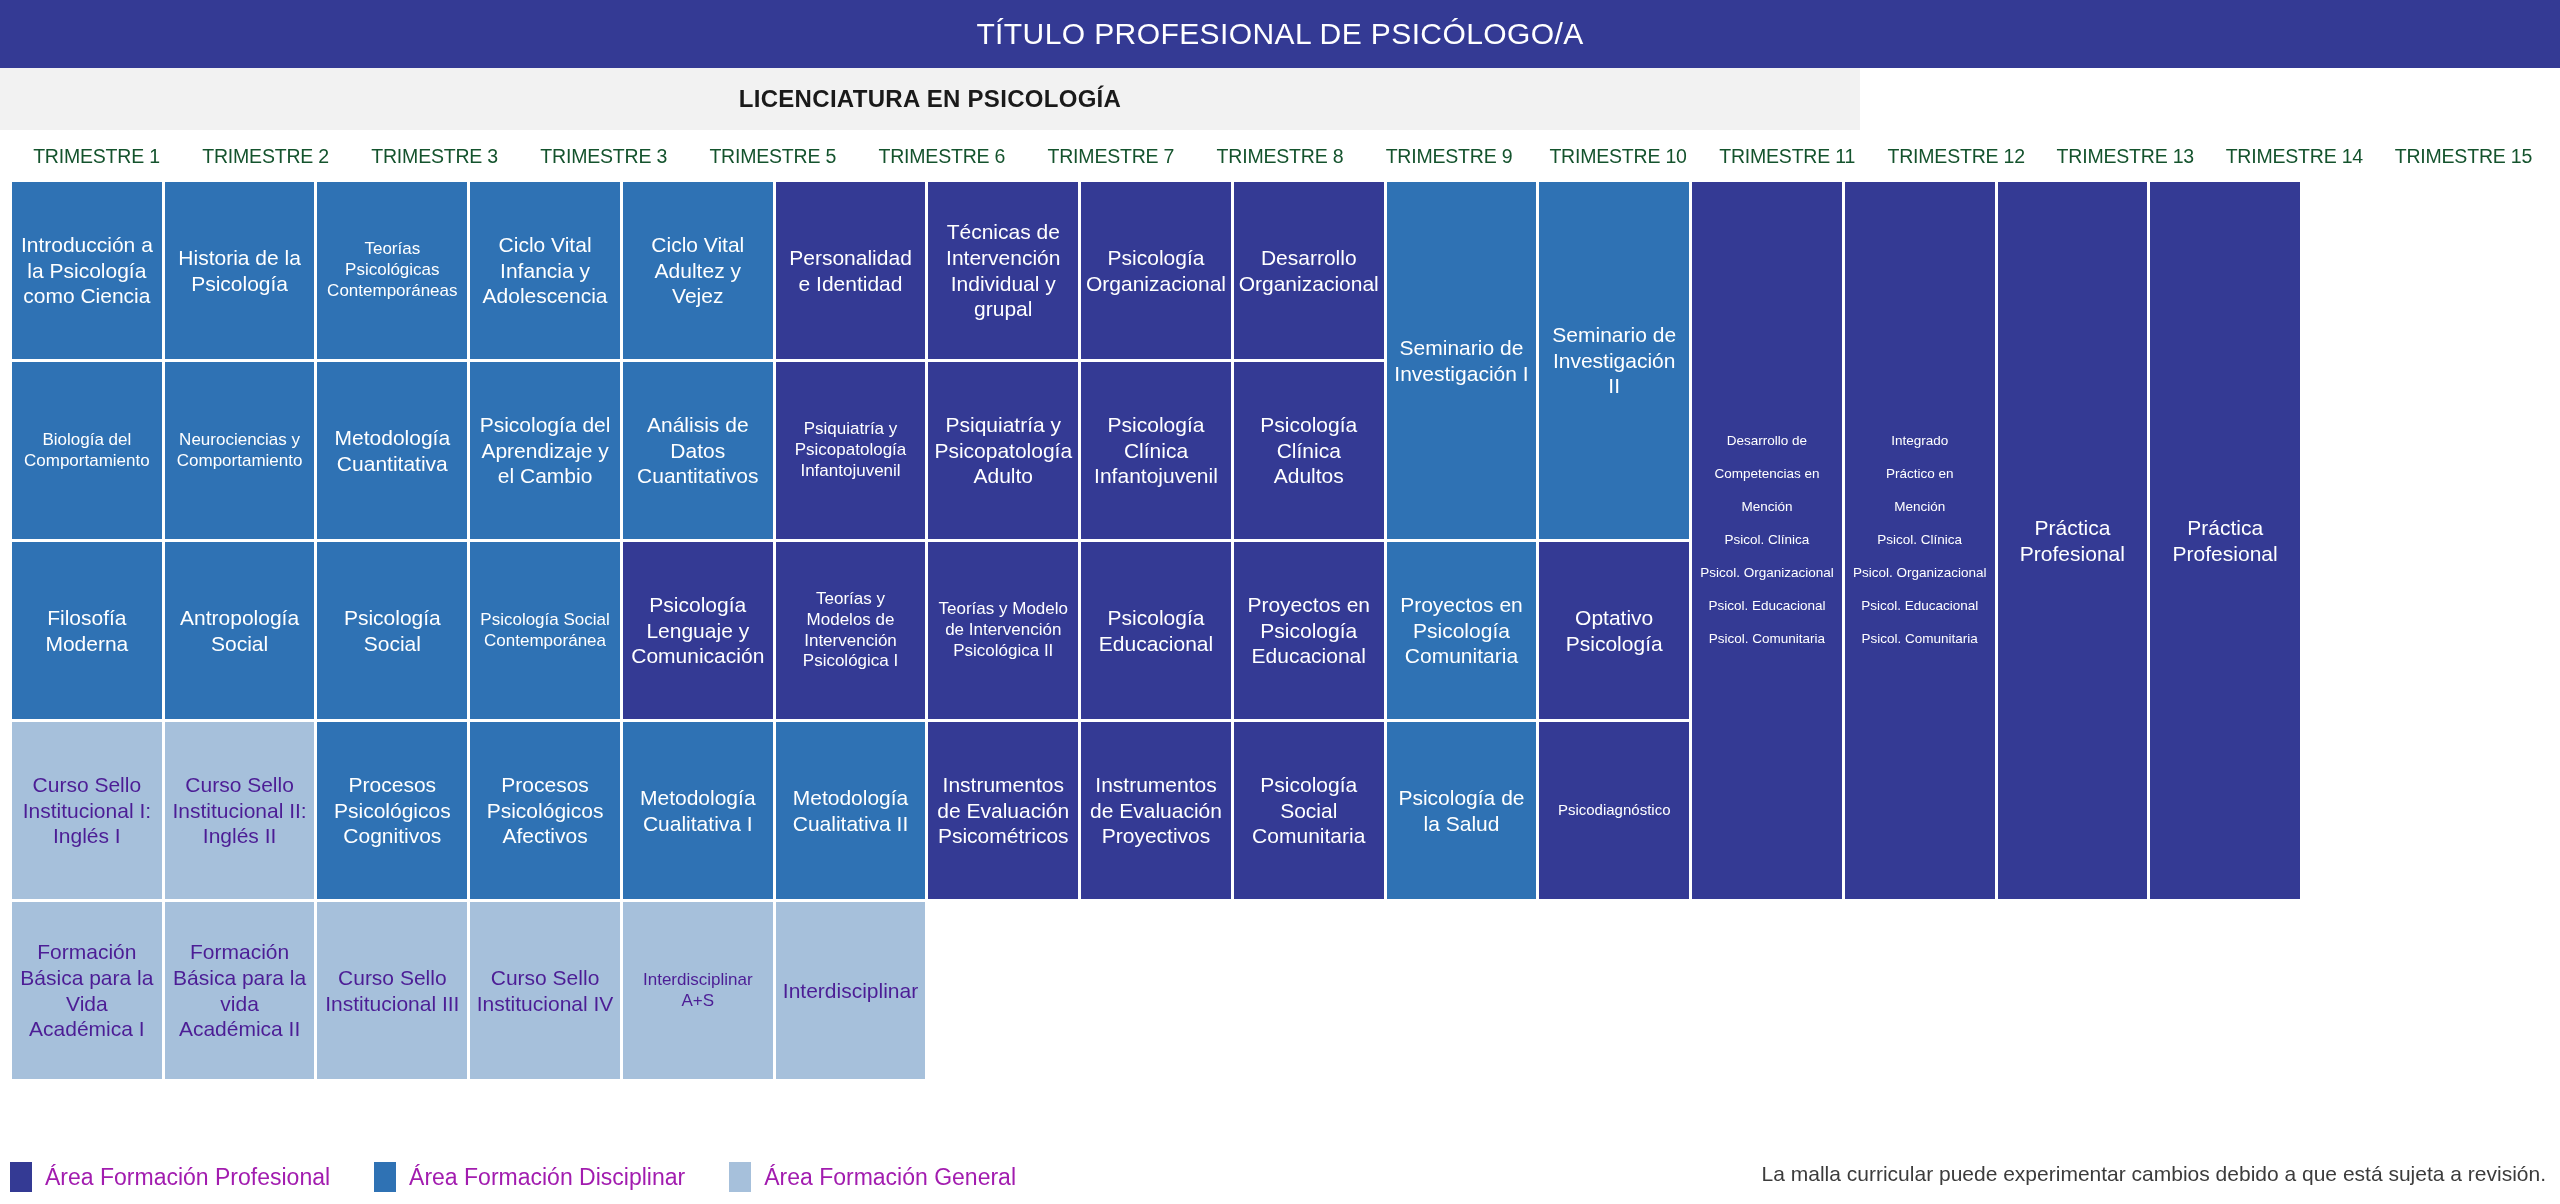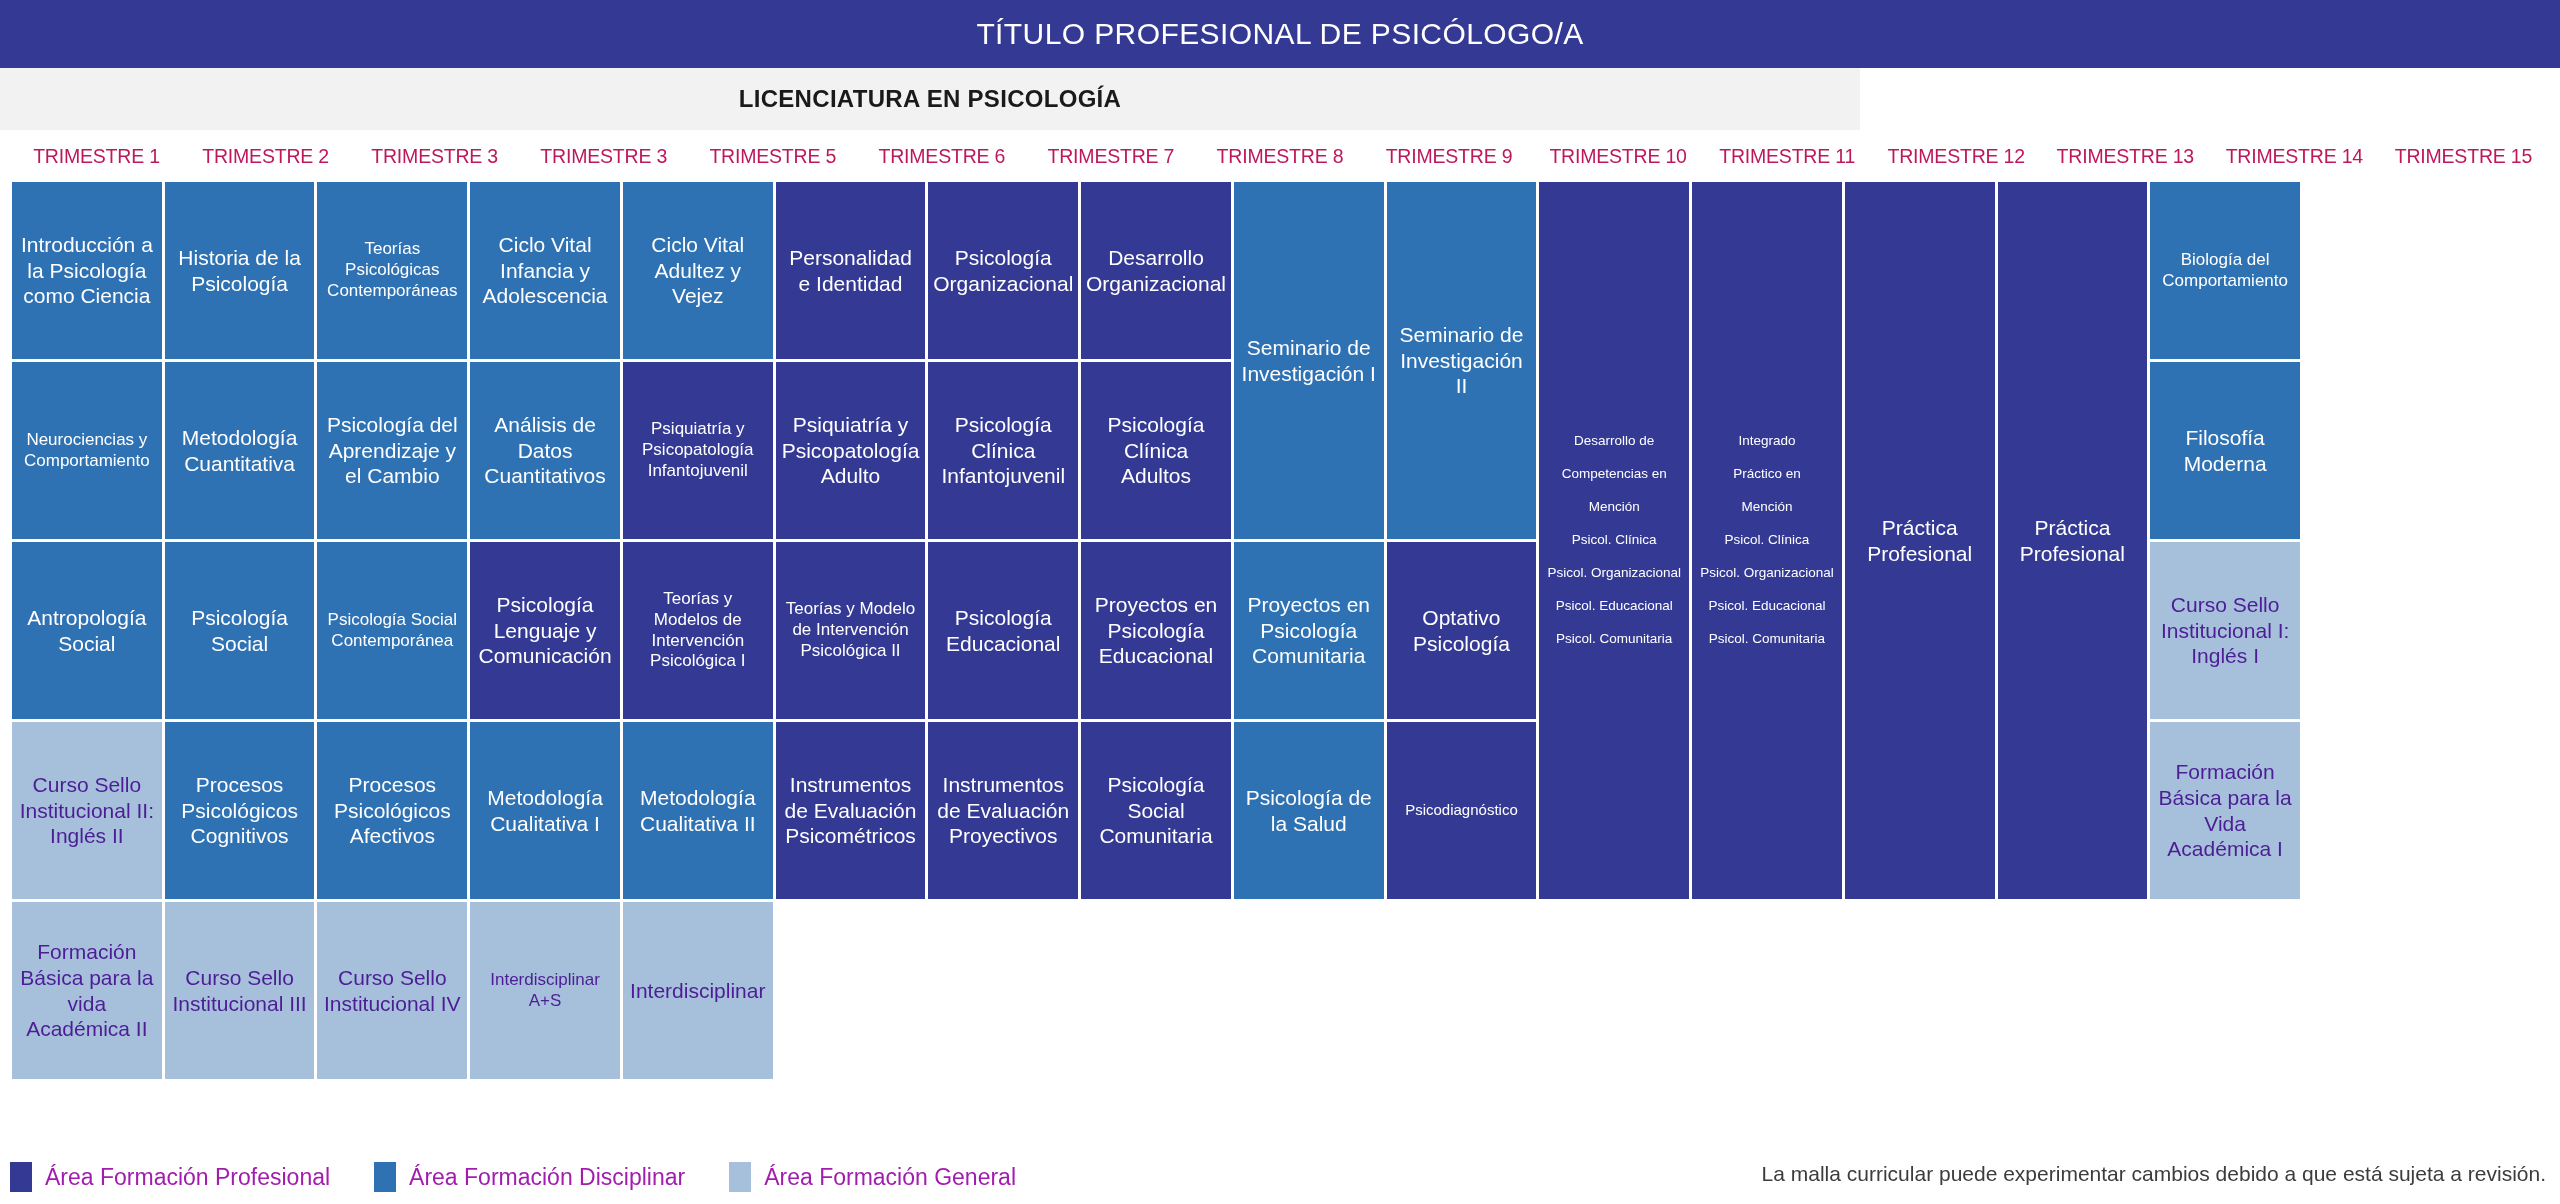--- a/index.html
+++ b/index.html
@@ -48,21 +48,21 @@
     display: flex;
     width: 2536px;
     margin-left: 12px;
     height: 52px;
     align-items: center;
   }
   .tri-cell {
     flex: 1 1 0;
     text-align: center;
     font-size: 19.5px;
-    color: #be185d;
+    color: #14532d;
     letter-spacing: -.2px;
     white-space: nowrap;
   }
 
   
   .grid-wrap {
     position: relative;
     width: 2288px;
     margin-left: 12px;
     height: 900px;
@@ -175,20 +175,23 @@
           <span>Teorías Psicológicas Contemporáneas</span>
         </div>
       <div class="cell area-disc fs-md">
           <span>Ciclo Vital Infancia y Adolescencia</span>
         </div>
       <div class="cell area-disc fs-md">
           <span>Ciclo Vital Adultez y Vejez</span>
         </div>
       <div class="cell area-prof fs-md">
           <span>Personalidad e Identidad</span>
+        </div>
+      <div class="cell area-prof fs-md">
+          <span>Técnicas de Intervención Individual y grupal</span>
         </div>
       <div class="cell area-prof fs-md">
           <span>Psicología Organizacional</span>
         </div>
       <div class="cell area-prof fs-md">
           <span>Desarrollo Organizacional</span>
         </div>
 
       <div class="cell area-disc fs-md span2">
           <span>Seminario de Investigación I</span>

